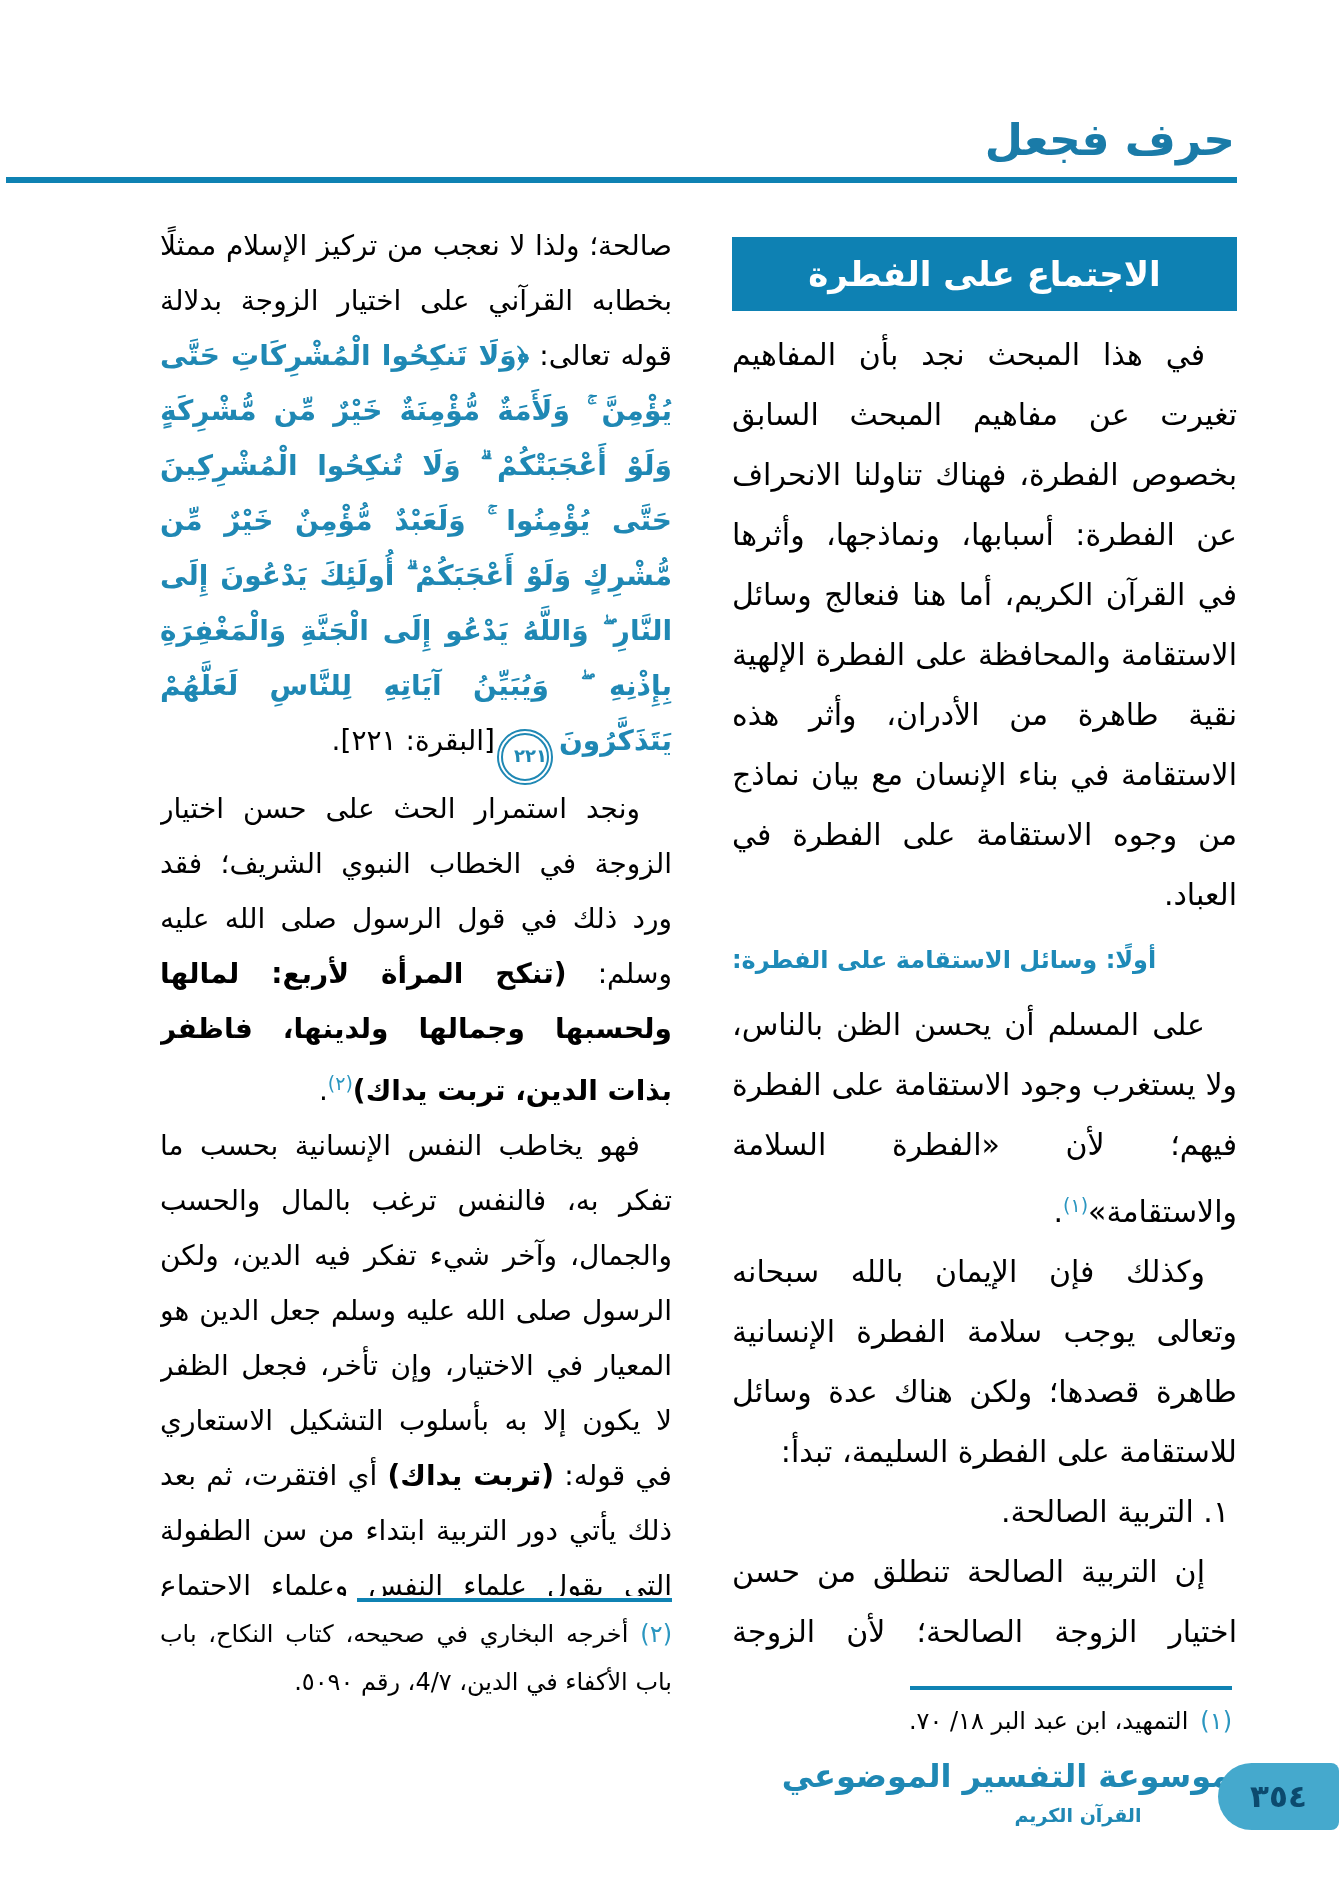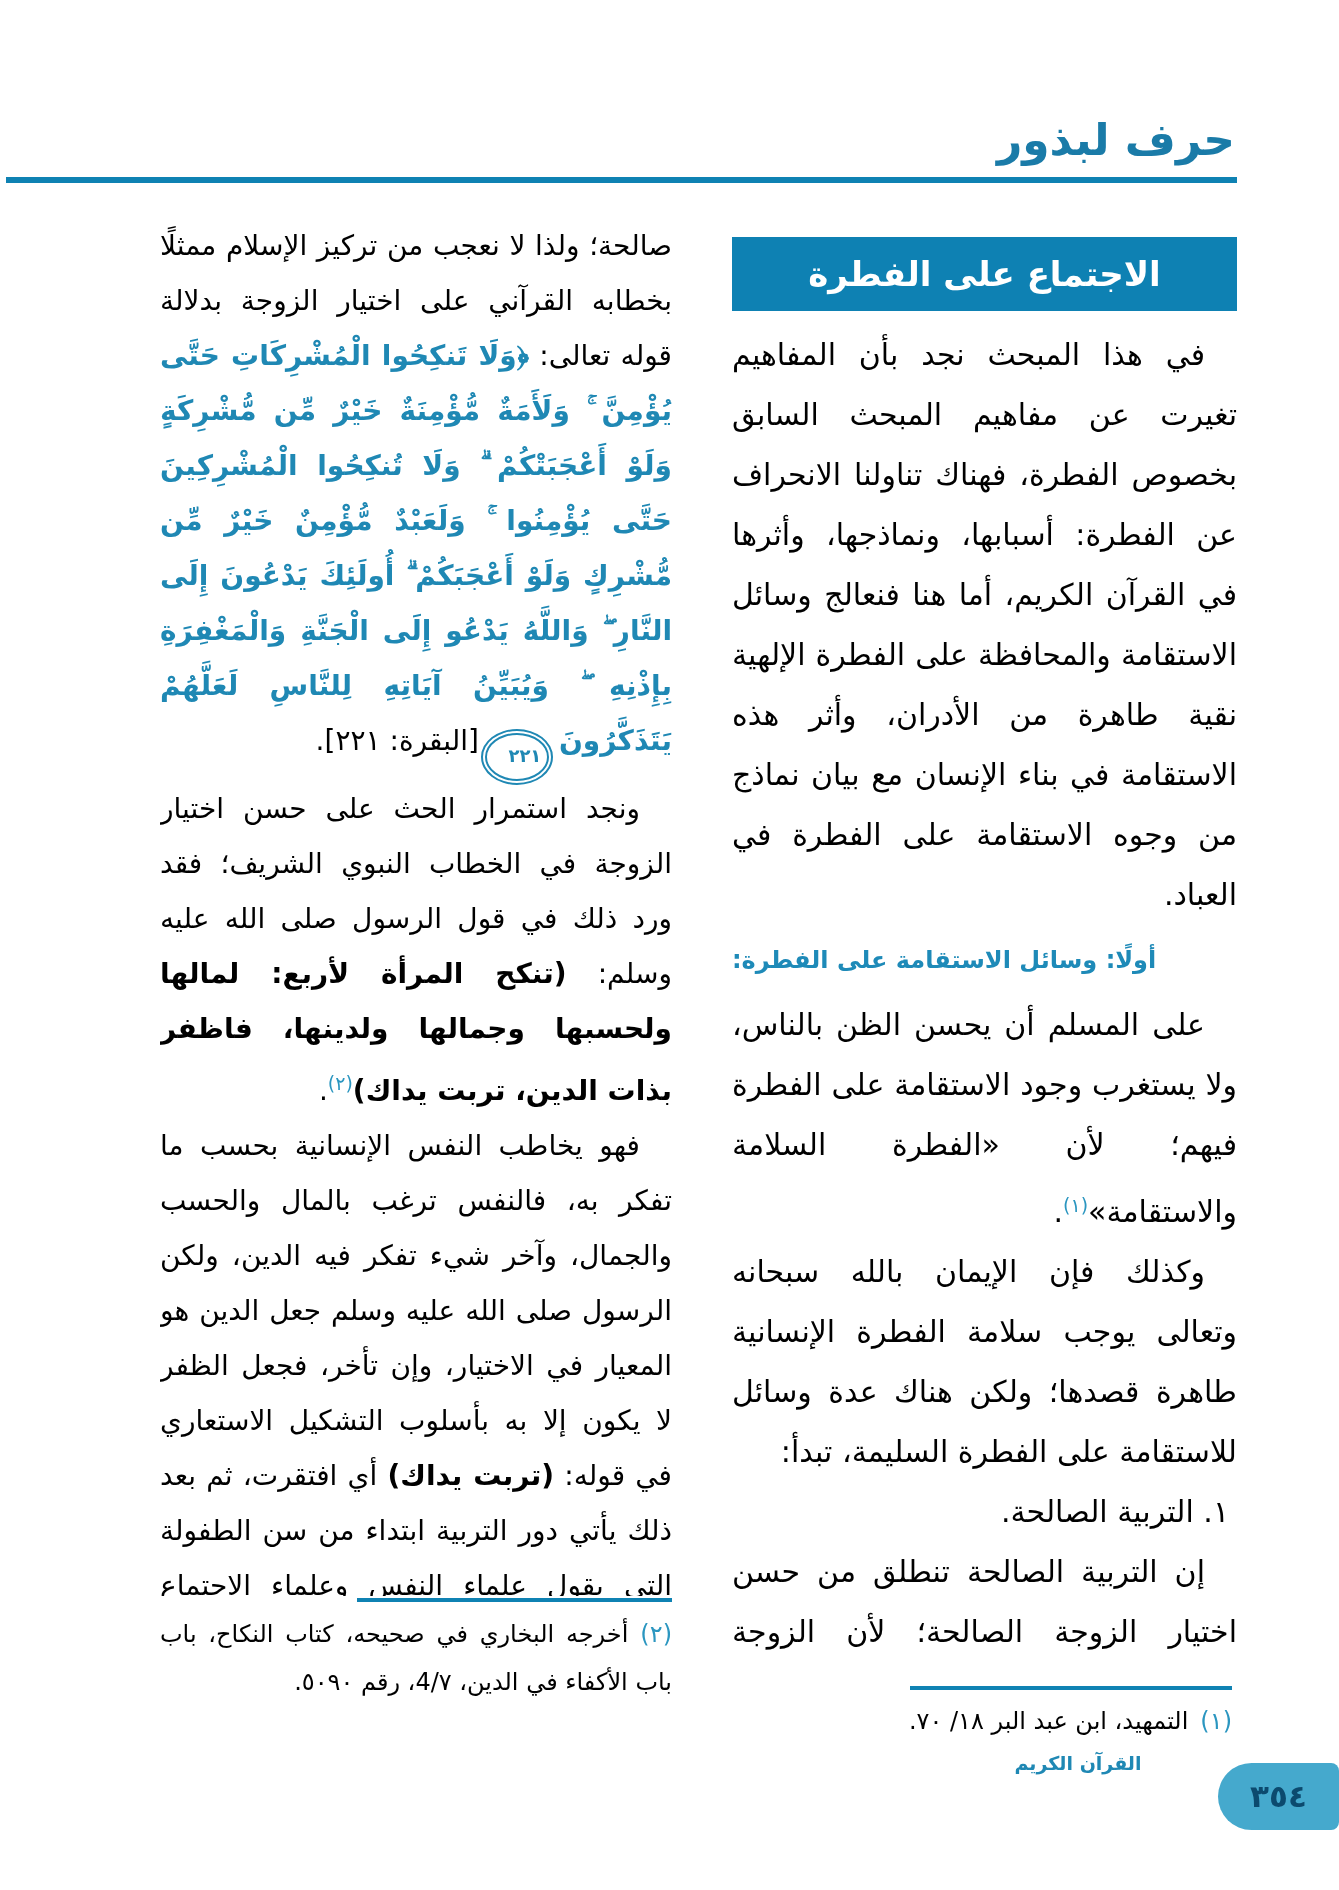--- a/index.html
+++ b/index.html
@@ -45,23 +45,23 @@
   .quran{color:#1f88b4;font-weight:bold;}
   .hadith{font-weight:bold;}
   .fn-ref{
     color:#2b96c0;font-size:19px;font-weight:normal;
     vertical-align:10px;letter-spacing:1px;
   }
   .medallion{
     display:inline-block;width:44px;height:44px;
     border:2px solid #1f88b4;border-radius:50%;
     outline:2px solid #1f88b4;outline-offset:2px;
-    text-align:center;line-height:42px;font-size:18px;
+    text-align:right;line-height:42px;font-size:18px;
     color:#1f88b4;font-weight:bold;
-    vertical-align:-12px;margin:0 10px 0 6px;padding-left:16px;
+    vertical-align:-12px;margin:0 10px 0 6px;
   }
   
   .footnote{position:absolute;font-size:24px;}
   .fn-divider{height:4px;background:#0f82b3;margin-left:auto;margin-right:0;}
   .footnote-left{top:1598px;right:667px;width:512px;}
   .footnote-left .fn-divider{width:315px;}
   .footnote-left p{margin:8px 0 0;line-height:48px;text-align:justify;}
   .footnote-right{top:1686px;right:107px;width:500px;text-align:right;}
   .footnote-right .fn-divider{width:322px;}
   .footnote-right p{margin:8px 0 0;line-height:46px;}
@@ -78,21 +78,21 @@
     background:#45a9cd;border-radius:34px 8px 8px 34px;
     color:#0c4a6e;text-align:center;
     font-size:31px;line-height:67px;font-weight:bold;
   }
 </style>
 </head>
 <body>
 
 <div class="page">
 
-  <div class="section-title">حرف لبذور</div>
+  <div class="section-title">حرف فجعل</div>
   <div class="header-rule"></div>
 
   <div class="col col-right">
     <div class="heading-box">الاجتماع على الفطرة</div>
     <p class="body indent">في هذا المبحث نجد بأن المفاهيم تغيرت عن مفاهيم المبحث السابق بخصوص الفطرة، فهناك تناولنا الانحراف عن الفطرة: أسبابها، ونماذجها، وأثرها في القرآن الكريم، أما هنا فنعالج وسائل الاستقامة والمحافظة على الفطرة الإلهية نقية طاهرة من الأدران، وأثر هذه الاستقامة في بناء الإنسان مع بيان نماذج من وجوه الاستقامة على الفطرة في العباد.</p>
     <h3 class="subheading">أولًا: وسائل الاستقامة على الفطرة:</h3>
     <p class="body indent"><span>على المسلم أن يحسن الظن بالناس، ولا يستغرب وجود الاستقامة على الفطرة فيهم؛ لأن «الفطرة السلامة والاستقامة»</span><span class="fn-ref">(١)</span><span>.</span></p>
     <p class="body indent">وكذلك فإن الإيمان بالله سبحانه وتعالى يوجب سلامة الفطرة الإنسانية طاهرة قصدها؛ ولكن هناك عدة وسائل للاستقامة على الفطرة السليمة، تبدأ:</p>
     <p class="body list-lead">١. التربية الصالحة.</p>
     <p class="body indent">إن التربية الصالحة تنطلق من حسن اختيار الزوجة الصالحة؛ لأن الزوجة الصالحة تعد تربة طيبة لبذور صالحة، فإذا وضعنا هذه البذور الصالحة في تربة صالحة، نضمن بإذن الله تبارك وتعالى وجود ذرية</p>
@@ -108,19 +108,20 @@
     <div class="fn-divider"></div>
     <p><span class="fn-marker">(٢)</span><span>أخرجه البخاري في صحيحه، كتاب النكاح، باب باب الأكفاء في الدين، 4/٧، رقم ٥٠٩٠.</span></p>
   </div>
 
   <div class="footnote footnote-right">
     <div class="fn-divider"></div>
     <p><span class="fn-marker">(١)</span><span>التمهيد، ابن عبد البر ١٨/ ٧٠.</span></p>
   </div>
 
   <div class="footer-logo">
+    <div class="logo-line1">موسوعة التفسير الموضوعي</div>
     <div class="logo-line2">القرآن الكريم</div>
   </div>
   <div class="page-badge">
     <span>٣٥٤</span>
   </div>
 
 </div>
 
 </body></html>

